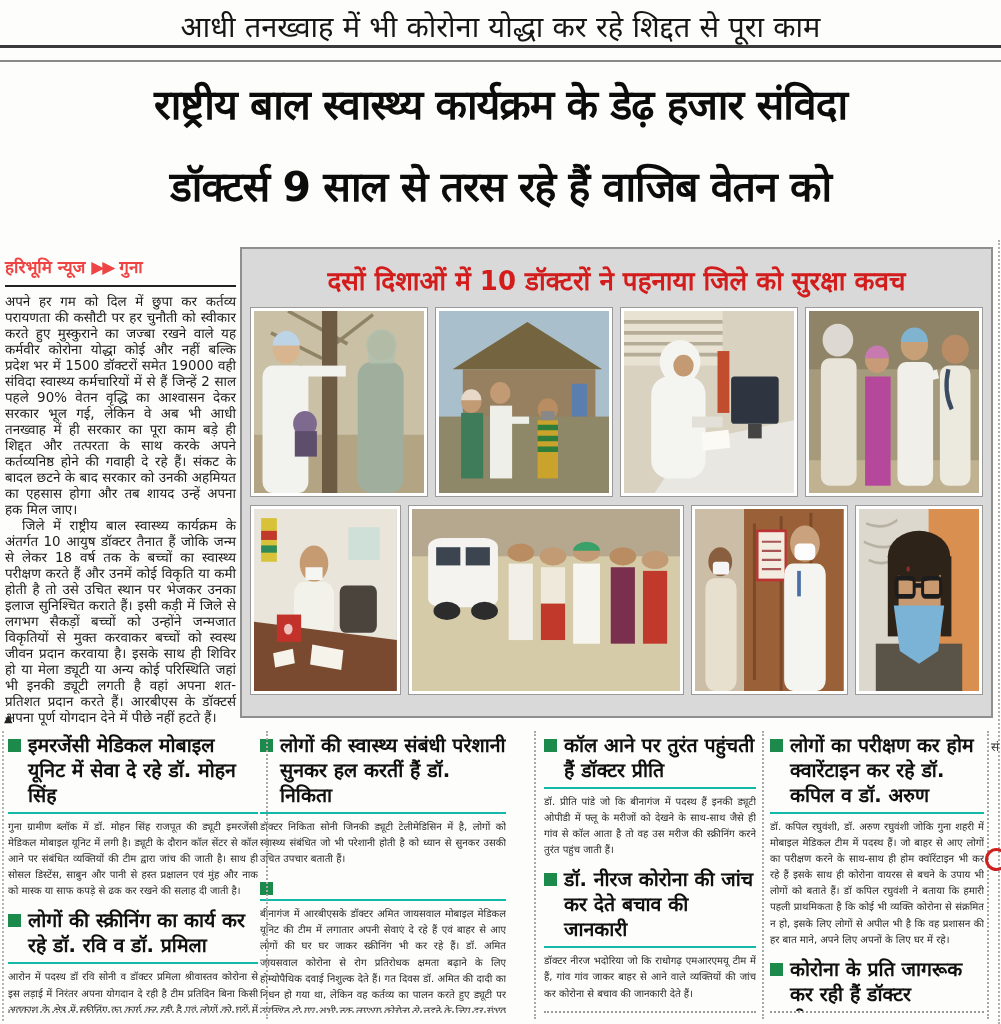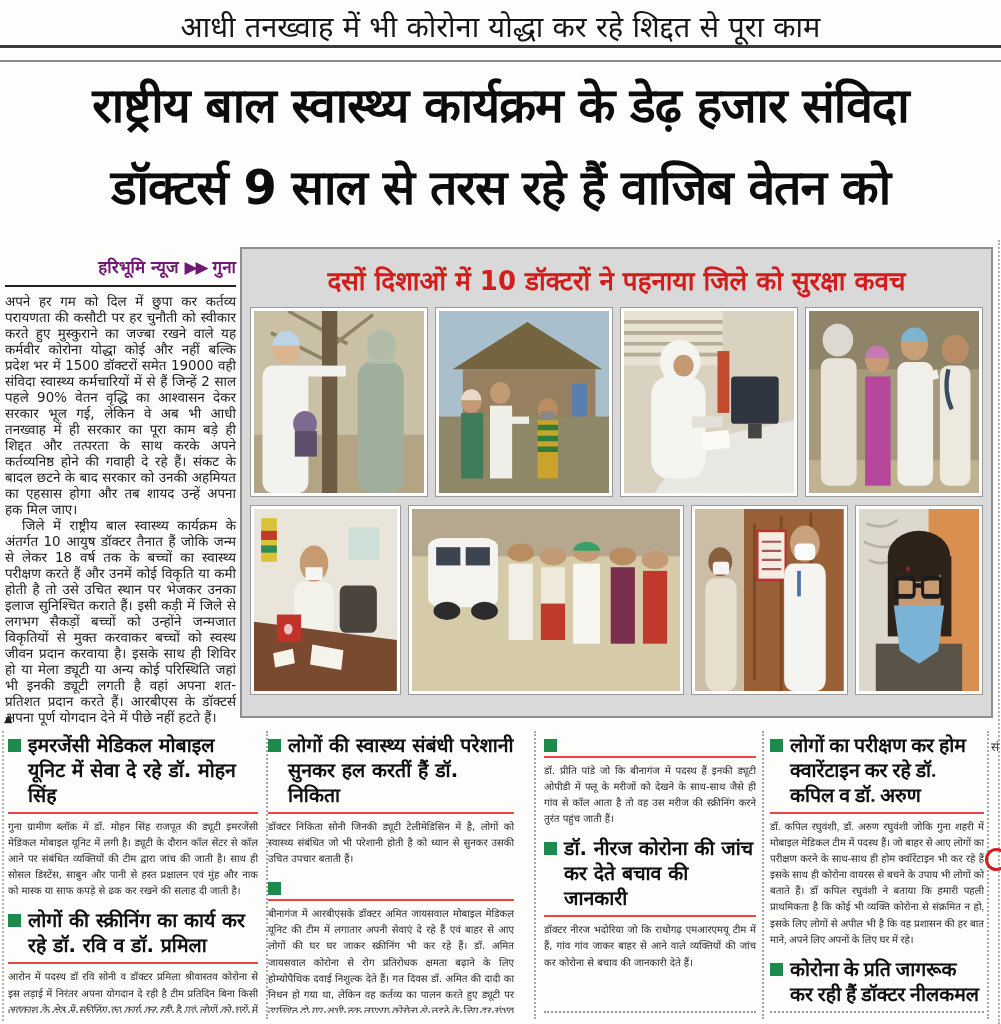--- a/index.html
+++ b/index.html
@@ -7,24 +7,24 @@
     width:1001px;height:1024px;position:relative;background:#fdfdfb;
     font-family:"DejaVu Sans","Liberation Sans",sans-serif;color:#111;overflow:hidden;
   }
   
   .strap{position:absolute;top:6px;left:0;width:100%;text-align:center;
     font-size:29px;font-weight:normal;color:#161616;}
   .strap-rule1{position:absolute;top:45px;left:0;width:100%;border-top:3px solid #3a3a3a;}
   .strap-rule2{position:absolute;top:60px;left:0;width:100%;border-top:2px solid #8a8a8a;}
   
   .headline{position:absolute;top:64px;left:0;width:100%;text-align:center;
-    font-weight:800;font-size:48px;line-height:82px;letter-spacing:-1px;color:#0c0c0c;}
+    font-weight:800;font-size:41px;line-height:82px;letter-spacing:-1px;color:#0c0c0c;}
   
   .leftcol{position:absolute;top:249px;left:5px;width:231px;}
-  .byline{ text-align:right;font-size:17px;font-weight:bold;padding:6px 0 7px;color:#701a75;}
+  .byline{ text-align:left;font-size:17px;font-weight:bold;padding:6px 0 7px;color:#ef4444;}
   .byline .arrows{letter-spacing:-2px;}
   .byline-rule{border-top:2px solid #222;margin-bottom:7px;}
   .lead-para{font-size:13.4px;line-height:16px;text-align:justify;color:#1d1d1d;margin:0;}
   .lead-para.indent{text-indent:17px;margin-top:0;}
   .up-arrow{position:absolute;left:4px;top:712px;font-size:11px;color:#222;}
   
   .photobox{position:absolute;top:247px;left:240px;width:753px;height:471px;
     box-sizing:border-box;background:#d9d9d9;border:2px solid #8f8f8f;padding:6px 9px;}
   .banner{text-align:center;font-size:26px;font-weight:800;padding:7px 0 10px;}
   .prow{display:flex;gap:9px;}
@@ -32,29 +32,29 @@
   .photo{box-sizing:border-box;border:3px solid #fff;outline:1px solid #9a9a9a;
     height:188px;overflow:hidden;background:#bbb;}
   .prow1 .photo{flex:1;}
   .photo svg{display:block;width:100%;height:100%;}
   
   .p5{flex:1.25;} .p6{flex:2.35;} .p7{flex:1.3;} .p8{flex:1.05;}
   
   .bottom{position:absolute;top:731px;left:0;width:1001px;height:288px;}
   .bcol{position:absolute;top:2px;height:278px;border-bottom:2px dotted #9b9b9b;overflow:hidden;}
   .bcol1{left:8px;width:250px;}
-  .bcol2{left:268px;width:246px;}
+  .bcol2{left:260px;width:246px;}
   .bcol3{left:544px;width:212px;}
-  .bcol4{left:770px;width:214px;font-family:Liberation Serif, serif;}
+  .bcol4{left:770px;width:214px;}
   .vsep{position:absolute;top:0;height:288px;border-left:2px dotted #a8a8a8;}
   .vs1{left:266px;} .vs2{left:534px;} .vs3{left:762px;} .vs4{left:987px;}
   .vleft{position:absolute;left:2px;top:731px;height:290px;border-left:2px dotted #b5b5b5;}
   .vright{position:absolute;left:998px;top:240px;height:784px;border-left:2px dotted #b0b0b0;}
   .story-head{display:flex;gap:7px;font-size:19.5px;font-weight:800;line-height:25px;
-    color:#101010;border-bottom:2px solid #ef4444;padding-bottom:4px;margin-bottom:5px;}
+    color:#101010;border-bottom:2px solid #14b8a6;padding-bottom:4px;margin-bottom:5px;}
   .bullet{width:13px;height:13px;flex:none;margin-top:6px;}
   .story-body{font-size:10px;line-height:16.1px;color:#2a2a2a;text-align:justify;margin:0 0 9px;}
   
   .edgecol{position:absolute;left:991px;top:740px;width:10px;overflow:hidden;
     font-size:12px;line-height:15.5px;color:#333;white-space:nowrap;}
   .red-circle{position:absolute;left:985px;top:848px;width:17px;height:17px;
     border:3px solid #cf201d;border-radius:50%;background:transparent;}
 </style>
 </head>
 <body>
@@ -256,20 +256,21 @@
     <p class="story-body">डॉक्टर निकिता सोनी जिनकी ड्यूटी टेलीमेडिसिन में है, लोगों को स्वास्थ्य संबंधित जो भी परेशानी होती है को ध्यान से सुनकर उसकी उचित उपचार बताती हैं।</p>
     <div class="story-head">
       <span class="bullet" style="background:#1c8a4b;"></span>
     </div>
     <p class="story-body">बीनागंज में आरबीएसके डॉक्टर अमित जायसवाल मोबाइल मेडिकल यूनिट की टीम में लगातार अपनी सेवाएं दे रहे हैं एवं बाहर से आए लोगों की घर घर जाकर स्क्रीनिंग भी कर रहे हैं। डॉ. अमित जायसवाल कोरोना से रोग प्रतिरोधक क्षमता बढ़ाने के लिए होम्योपैथिक दवाई निशुल्क देते हैं। गत दिवस डॉ. अमित की दादी का निधन हो गया था, लेकिन वह कर्तव्य का पालन करते हुए ड्यूटी पर उपस्थित हो गए अभी तक लगभग कोरोना से लड़ने के लिए हर संभव प्रयास टीम के माध्यम से करते आ रहे हैं।</p>
   </div>
 
   <div class="bcol bcol3">
     <div class="story-head">
       <span class="bullet" style="background:#1c8a4b;"></span>
+      <span>कॉल आने पर तुरंत पहुंचती हैं डॉक्टर प्रीति</span>
     </div>
     <p class="story-body">डॉ. प्रीति पांडे जो कि बीनागंज में पदस्थ हैं इनकी ड्यूटी ओपीडी में फ्लू के मरीजों को देखने के साथ-साथ जैसे ही गांव से कॉल आता है तो वह उस मरीज की स्क्रीनिंग करने तुरंत पहुंच जाती हैं।</p>
     <div class="story-head">
       <span class="bullet" style="background:#1c8a4b;"></span>
       <span>डॉ. नीरज कोरोना की जांच कर देते बचाव की जानकारी</span>
     </div>
     <p class="story-body">डॉक्टर नीरज भदोरिया जो कि राधोगढ़ एमआरएमयू टीम में हैं, गांव गांव जाकर बाहर से आने वाले व्यक्तियों की जांच कर कोरोना से बचाव की जानकारी देते हैं।</p>
   </div>
 
   <div class="bcol bcol4">

